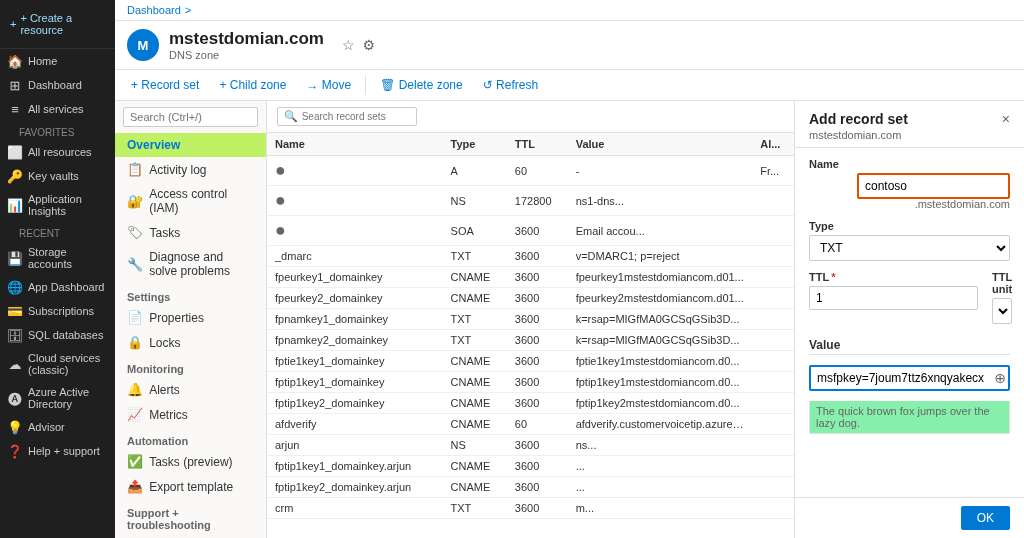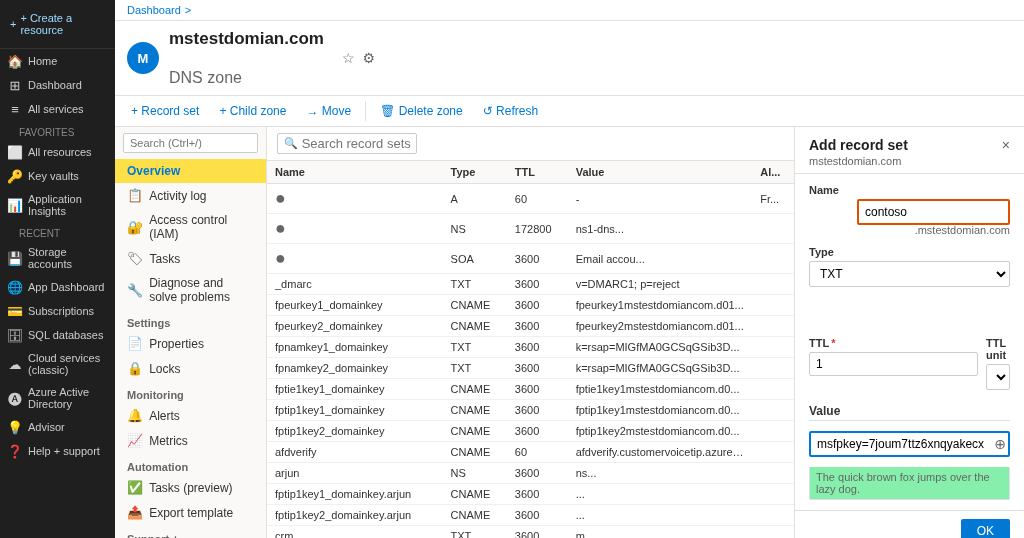--- a/index.html
+++ b/index.html
@@ -71,21 +71,21 @@
       gap: 10px;
     }
     .resource-avatar {
       width: 32px; height: 32px;
       background: #0078d4;
       border-radius: 50%;
       display: flex; align-items: center; justify-content: center;
       color: white; font-size: 13px; font-weight: bold;
     }
     .resource-title { font-size: 17px; font-weight: 600; color: #1f1f1f; }
-    .resource-subtitle { font-size: 16px; color: #666; margin-top: 20px; }
+    .resource-subtitle { font-size: 11px; color: #666; }
     .resource-icons { display: flex; gap: 8px; margin-left: 8px; color: #666; font-size: 14px; cursor: pointer; }
 
     
     .toolbar {
       background: #fff;
       padding: 4px 8px;
       border-bottom: 1px solid #e0e0e0;
       display: flex;
       align-items: center;
       gap: 4px;
@@ -117,21 +117,21 @@
     .left-nav-search {
       padding: 6px 8px;
     }
     .left-nav-search input {
       width: 100%; padding: 3px 6px; border: 1px solid #ccc; font-size: 11px; border-radius: 2px;
     }
     .left-nav-item {
       display: flex; align-items: center; gap: 6px;
       padding: 5px 12px; font-size: 12px; color: #333; cursor: pointer;
     }
-    .left-nav-item.active { background: #fde047; color: #0078d4; font-weight: 600; align-items: flex-end; }
+    .left-nav-item.active { background: #bef264; color: #0078d4; font-weight: 600; align-items: flex-end; }
     .left-nav-section { padding: 8px 12px 2px; color: #666; font-size: 11px; font-weight: 600; }
     .left-nav-icon { font-size: 13px; color: #666; }
 
     
     .dns-area {
       flex: 1;
       display: flex;
       flex-direction: column;
       overflow: hidden;
       background: #fff;
@@ -227,21 +227,21 @@
       border-radius: 2px;
       outline: none;
       margin-left: 48px;
     }
     .form-input-normal {
       border: 1px solid #ccc;
       padding: 4px 6px;
       font-size: 12px;
       border-radius: 2px;
     }
-    .form-row { display: flex; gap: 8px; margin-top: 40px; }
+    .form-row { display: flex; gap: 14px; }
     .form-row .form-field { flex: 1; }
     .form-select {
       border: 1px solid #ccc;
       padding: 4px 6px;
       font-size: 12px;
       border-radius: 2px;
       background: white;
       width: 100%;
     }
     .domain-suffix {
@@ -455,21 +455,21 @@
       <div class="left-nav-item">
         
         
       </div>
     </div>
 
     <div class="dns-area">
       <div class="dns-toolbar">
         <div class="dns-search">
           <span>🔍</span>
-          <input type="text" style="border: none; outline: none; font-size: 13px; width: 110px;" placeholder="Search record sets">
+          <input type="text" style="border: none; outline: none; font-size: 10px; width: 110px;" placeholder="Search record sets">
         </div>
       </div>
       <div class="dns-table-wrap">
         <table class="dns-table">
           <thead>
             <tr>
               <th>Name</th>
               <th>Type</th>
               <th>TTL</th>
               <th>Value</th>

